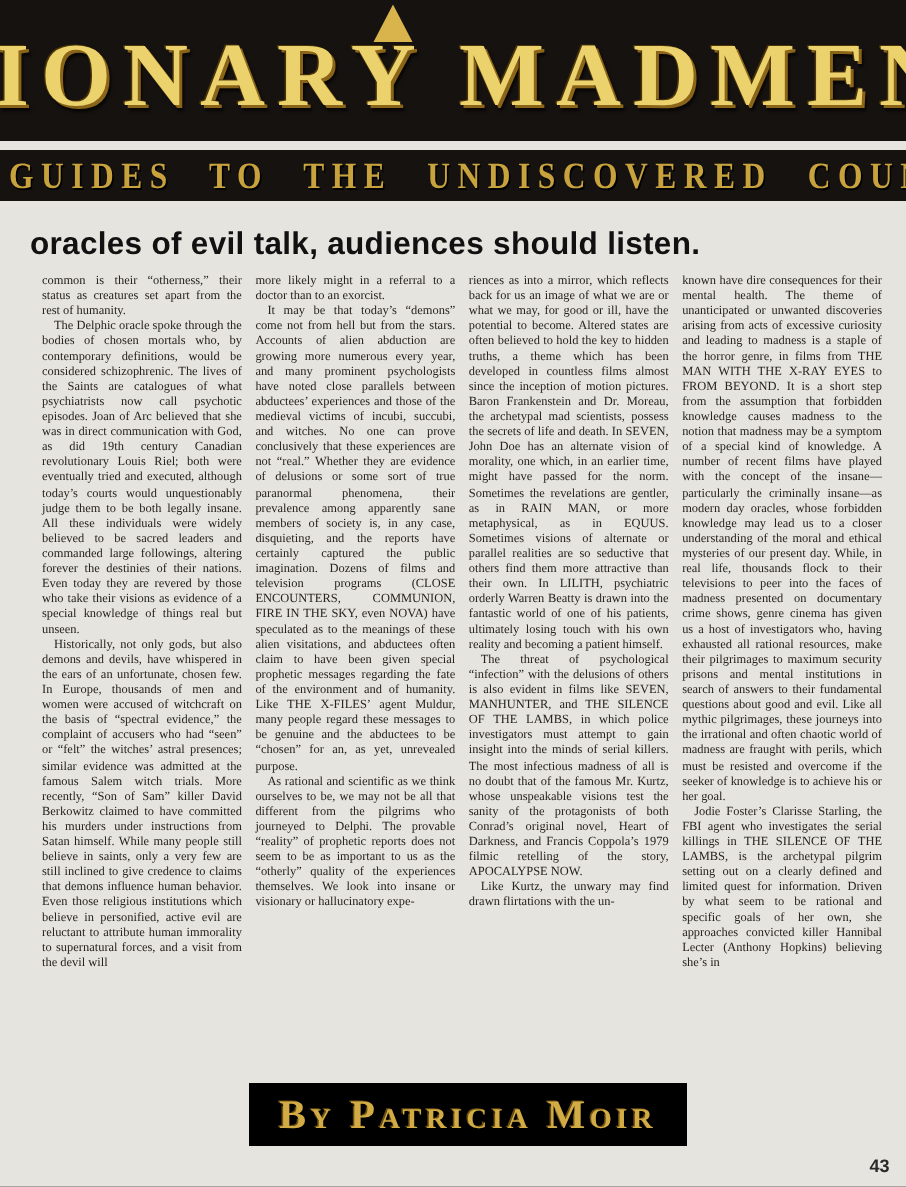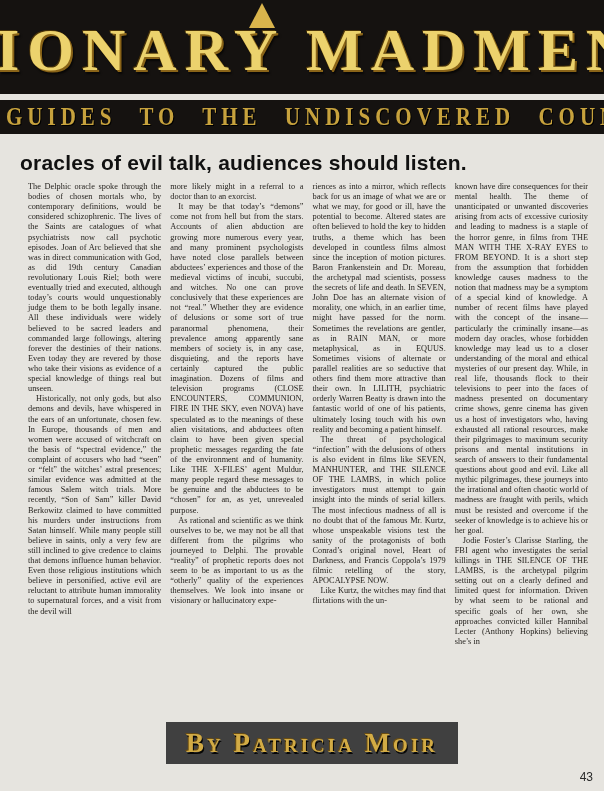--- a/index.html
+++ b/index.html
@@ -50,32 +50,32 @@
   .colm {
     flex:1; min-width:0;
     font-size:8.3px; line-height:1.22; text-align:justify;
     color:#26231f;
   }
   .colm p { margin:0; }
   .colm p + p { text-indent:8px; }
   
   .byline {
     position:absolute; left:166px; top:722px; width:292px; height:42px;
-    background:#404040; display:flex; align-items:center; justify-content:center;
+    background:#000000; display:flex; align-items:center; justify-content:center;
   }
   .byline-text {
     font-family:"Liberation Serif", serif; font-variant:small-caps;
     font-weight:700; font-size:27px; letter-spacing:3px; color:#d2ab45;
     text-shadow:1px 2px 0 rgba(0,0,0,0.9), -1px -1px 0 #6b4e12;
     white-space:nowrap;
   }
   
   .pagenum {
     position:absolute; right:11px; bottom:7px;
-    font-family:"Liberation Sans", sans-serif; font-weight:400;
+    font-family:"Liberation Sans", sans-serif; font-weight:700;
     font-size:12px; color:#2a2a2a;
   }
 </style>
 </head>
 <body>
 
 <div class="page">
 
   <header class="masthead">
     <div class="tri"></div>
@@ -83,32 +83,33 @@
   </header>
 
   <div class="subband">
     <span class="subtitle">GUIDES TO THE UNDISCOVERED COUNTRY</span>
   </div>
 
   <h1 class="headline">oracles of evil talk, audiences should listen.</h1>
 
   <main class="columns">
     <div class="colm">
+      <p>common is their “otherness,” their status as creatures set apart from the rest of humanity.</p>
       <p>The Delphic oracle spoke through the bodies of chosen mortals who, by contemporary definitions, would be considered schizophrenic. The lives of the Saints are catalogues of what psychiatrists now call psychotic episodes. Joan of Arc believed that she was in direct communication with God, as did 19th century Canadian revolutionary Louis Riel; both were eventually tried and executed, although today’s courts would unquestionably judge them to be both legally insane. All these individuals were widely believed to be sacred leaders and commanded large followings, altering forever the destinies of their nations. Even today they are revered by those who take their visions as evidence of a special knowledge of things real but unseen.</p>
       <p>Historically, not only gods, but also demons and devils, have whispered in the ears of an unfortunate, chosen few. In Europe, thousands of men and women were accused of witchcraft on the basis of “spectral evidence,” the complaint of accusers who had “seen” or “felt” the witches’ astral presences; similar evidence was admitted at the famous Salem witch trials. More recently, “Son of Sam” killer David Berkowitz claimed to have committed his murders under instructions from Satan himself. While many people still believe in saints, only a very few are still inclined to give credence to claims that demons influence human behavior. Even those religious institutions which believe in personified, active evil are reluctant to attribute human immorality to supernatural forces, and a visit from the devil will</p>
     </div>
     <div class="colm">
       <p>more likely might in a referral to a doctor than to an exorcist.</p>
       <p>It may be that today’s “demons” come not from hell but from the stars. Accounts of alien abduction are growing more numerous every year, and many prominent psychologists have noted close parallels between abductees’ experiences and those of the medieval victims of incubi, succubi, and witches. No one can prove conclusively that these experiences are not “real.” Whether they are evidence of delusions or some sort of true paranormal phenomena, their prevalence among apparently sane members of society is, in any case, disquieting, and the reports have certainly captured the public imagination. Dozens of films and television programs (CLOSE ENCOUNTERS, COMMUNION, FIRE IN THE SKY, even NOVA) have speculated as to the meanings of these alien visitations, and abductees often claim to have been given special prophetic messages regarding the fate of the environment and of humanity. Like THE X-FILES’ agent Muldur, many people regard these messages to be genuine and the abductees to be “chosen” for an, as yet, unrevealed purpose.</p>
       <p>As rational and scientific as we think ourselves to be, we may not be all that different from the pilgrims who journeyed to Delphi. The provable “reality” of prophetic reports does not seem to be as important to us as the “otherly” quality of the experiences themselves. We look into insane or visionary or hallucinatory expe-</p>
     </div>
     <div class="colm">
       <p>riences as into a mirror, which reflects back for us an image of what we are or what we may, for good or ill, have the potential to become. Altered states are often believed to hold the key to hidden truths, a theme which has been developed in countless films almost since the inception of motion pictures. Baron Frankenstein and Dr. Moreau, the archetypal mad scientists, possess the secrets of life and death. In SEVEN, John Doe has an alternate vision of morality, one which, in an earlier time, might have passed for the norm. Sometimes the revelations are gentler, as in RAIN MAN, or more metaphysical, as in EQUUS. Sometimes visions of alternate or parallel realities are so seductive that others find them more attractive than their own. In LILITH, psychiatric orderly Warren Beatty is drawn into the fantastic world of one of his patients, ultimately losing touch with his own reality and becoming a patient himself.</p>
       <p>The threat of psychological “infection” with the delusions of others is also evident in films like SEVEN, MANHUNTER, and THE SILENCE OF THE LAMBS, in which police investigators must attempt to gain insight into the minds of serial killers. The most infectious madness of all is no doubt that of the famous Mr. Kurtz, whose unspeakable visions test the sanity of the protagonists of both Conrad’s original novel, Heart of Darkness, and Francis Coppola’s 1979 filmic retelling of the story, APOCALYPSE NOW.</p>
-      <p>Like Kurtz, the witches may find that flirtations with the un-</p>
+      <p>Like Kurtz, the unwary may find drawn flirtations with the un-</p>
     </div>
     <div class="colm">
       <p>known have dire consequences for their mental health. The theme of unanticipated or unwanted discoveries arising from acts of excessive curiosity and leading to madness is a staple of the horror genre, in films from THE MAN WITH THE X-RAY EYES to FROM BEYOND. It is a short step from the assumption that forbidden knowledge causes madness to the notion that madness may be a symptom of a special kind of knowledge. A number of recent films have played with the concept of the insane—particularly the criminally insane—as modern day oracles, whose forbidden knowledge may lead us to a closer understanding of the moral and ethical mysteries of our present day. While, in real life, thousands flock to their televisions to peer into the faces of madness presented on documentary crime shows, genre cinema has given us a host of investigators who, having exhausted all rational resources, make their pilgrimages to maximum security prisons and mental institutions in search of answers to their fundamental questions about good and evil. Like all mythic pilgrimages, these journeys into the irrational and often chaotic world of madness are fraught with perils, which must be resisted and overcome if the seeker of knowledge is to achieve his or her goal.</p>
       <p>Jodie Foster’s Clarisse Starling, the FBI agent who investigates the serial killings in THE SILENCE OF THE LAMBS, is the archetypal pilgrim setting out on a clearly defined and limited quest for information. Driven by what seem to be rational and specific goals of her own, she approaches convicted killer Hannibal Lecter (Anthony Hopkins) believing she’s in</p>
     </div>
   </main>
 
   <div class="byline">
     <span class="byline-text">By Patricia Moir</span>
   </div>

